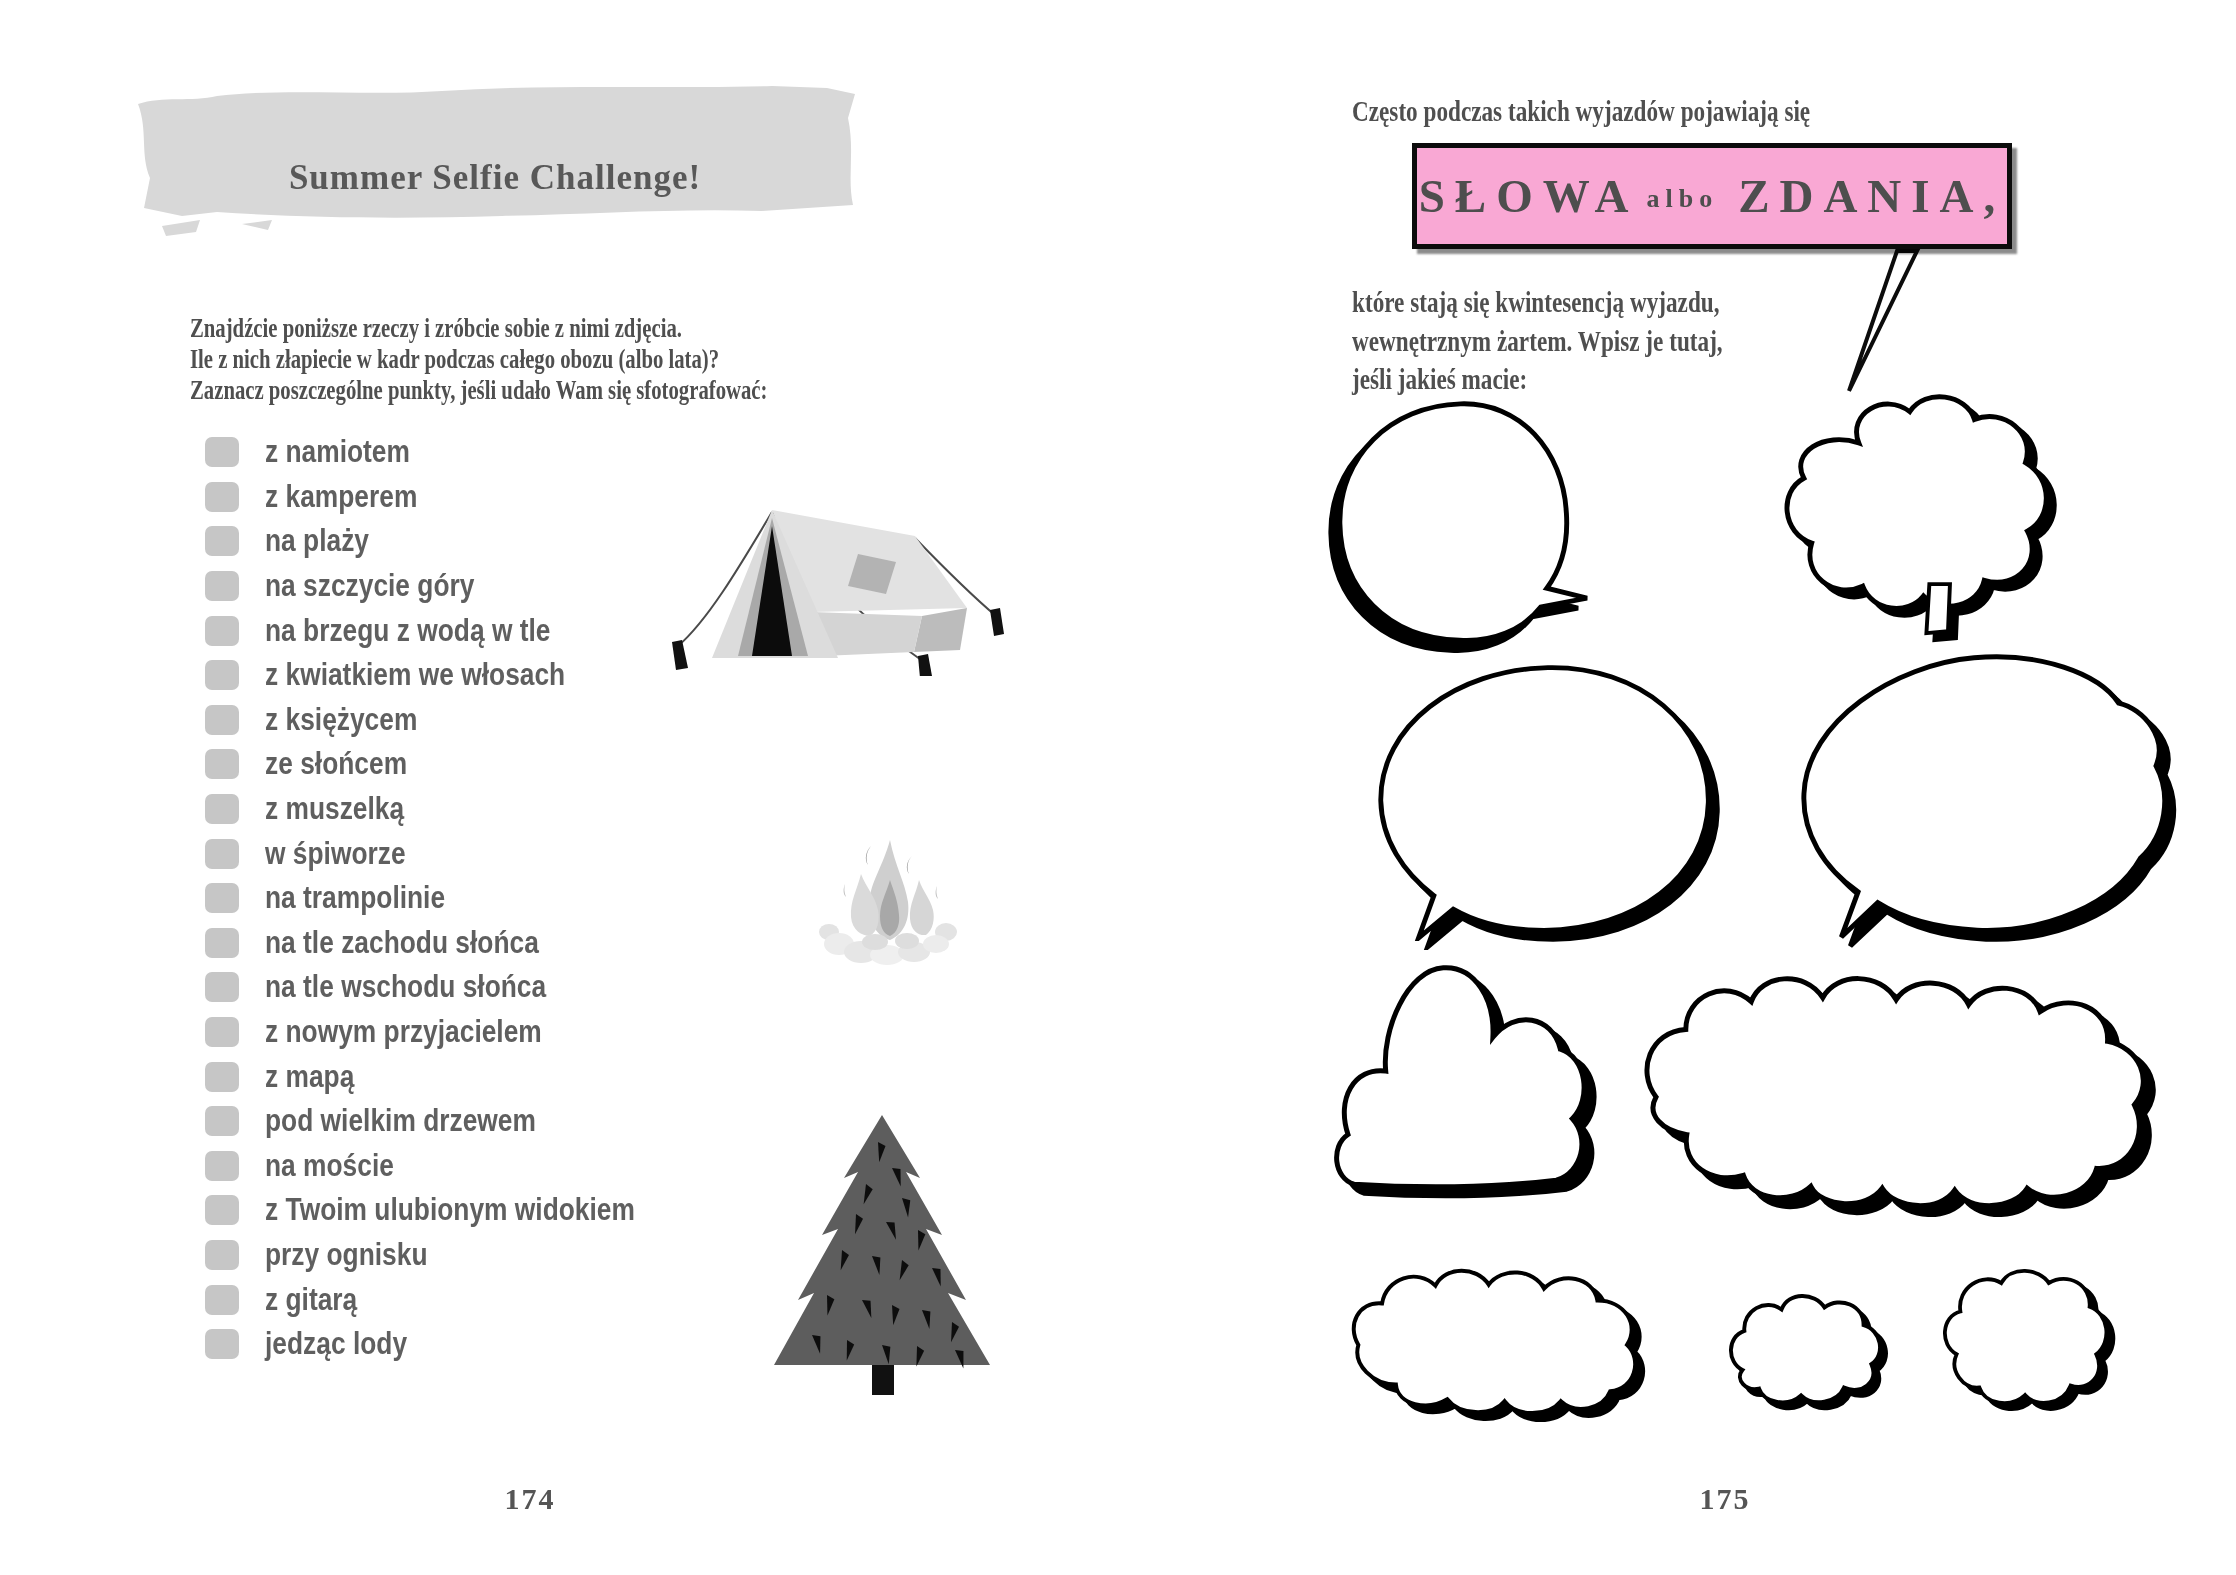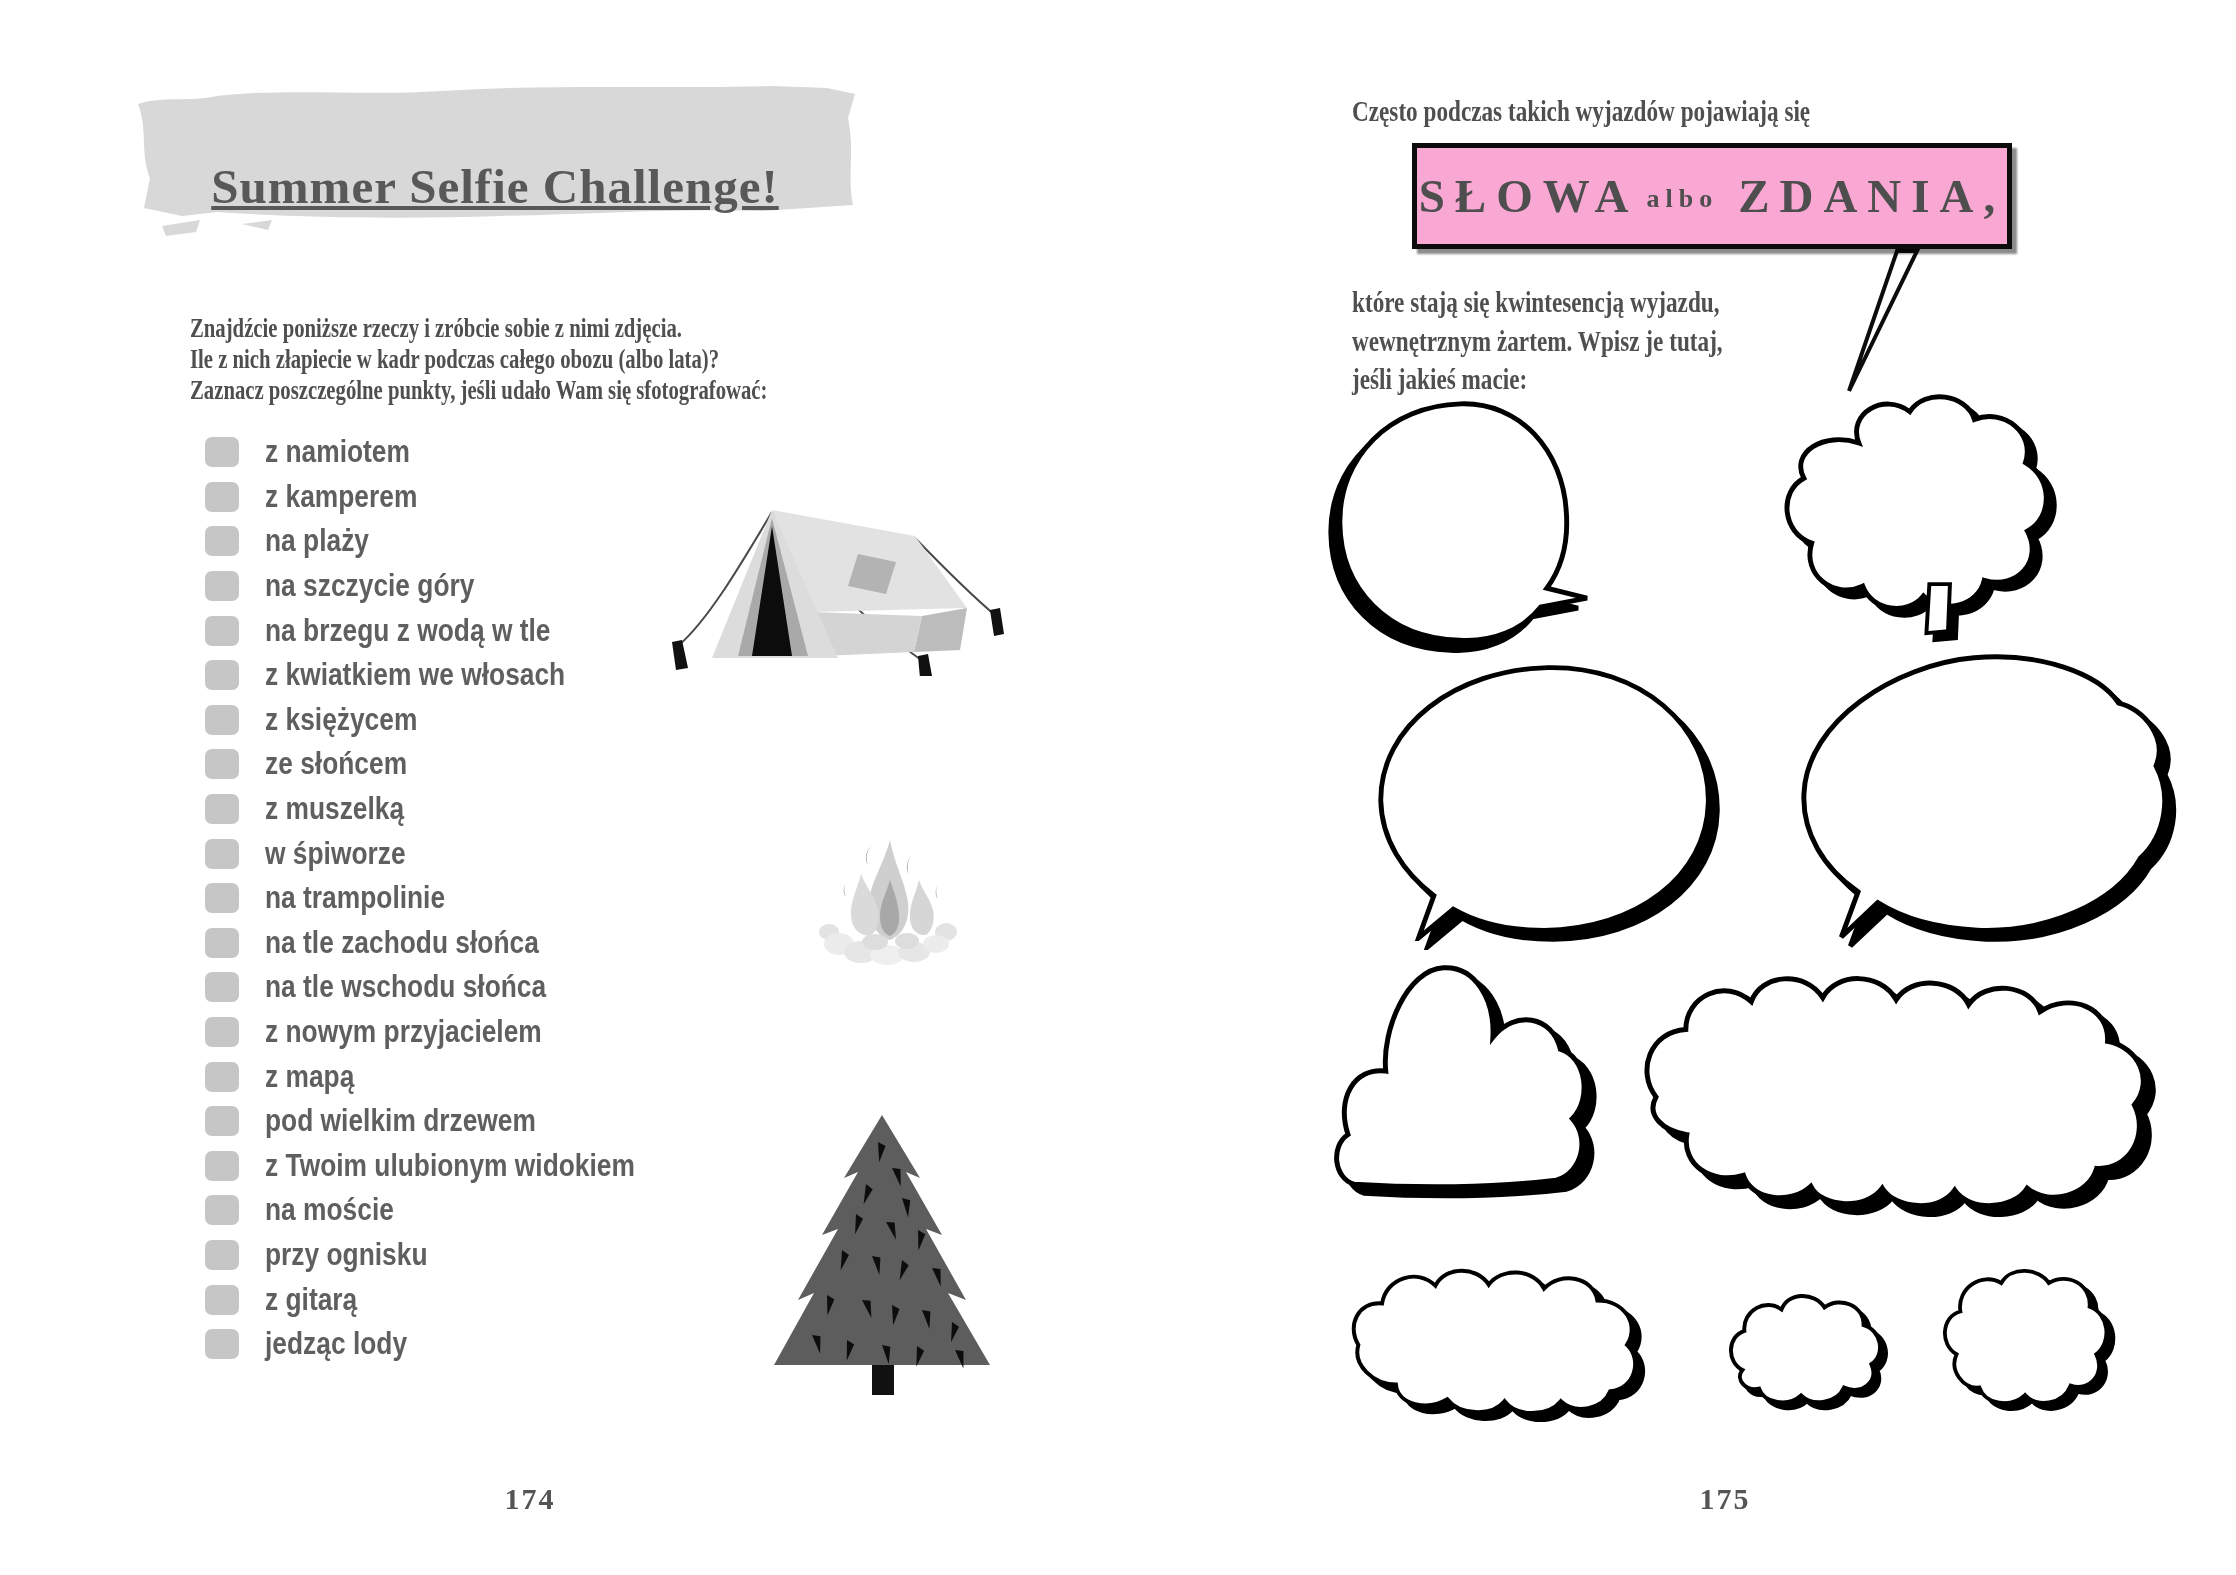--- a/index.html
+++ b/index.html
@@ -6,21 +6,21 @@
   body{
     width:2236px;height:1575px;background:#ffffff;position:relative;overflow:hidden;
     font-family:"Liberation Serif", serif;color:#575757;
   }
   .abs{position:absolute;}
 
   
   .brush-svg{left:122px;top:58px;width:745px;height:192px;}
   .page-title{
     left:145px;top:158px;width:700px;text-align:center;
-    font-size:49px;font-weight:bold;color:#585858;letter-spacing:1px;white-space:nowrap;text-decoration:underline;
+    font-size:35px;font-weight:bold;color:#585858;letter-spacing:1px;white-space:nowrap;
   }
   .intro{left:190px;top:296px;margin-top:16px;}
   .para-line{
     display:block;white-space:nowrap;font-size:28px;line-height:31px;font-weight:bold;color:#4f4f4f;
     transform:scaleX(0.74);transform-origin:0 0;
   }
   .checklist{left:205px;top:430px;}
   .check-row{height:44.6px;display:flex;align-items:center;}
   .checkbox{
     width:34px;height:30px;background:#c6c6c6;border-radius:7px;flex:0 0 34px;
@@ -154,26 +154,26 @@
       <span class="check-label">z mapą</span>
     </div>
 
     <div class="check-row">
       <span class="checkbox"></span>
       <span class="check-label">pod wielkim drzewem</span>
     </div>
 
     <div class="check-row">
       <span class="checkbox"></span>
+      <span class="check-label">na moście</span>
+    </div>
+
+    <div class="check-row">
+      <span class="checkbox"></span>
       <span class="check-label">z Twoim ulubionym widokiem</span>
-    </div>
-
-    <div class="check-row">
-      <span class="checkbox"></span>
-      <span class="check-label">na moście</span>
     </div>
 
 
     <div class="check-row">
       <span class="checkbox"></span>
       <span class="check-label">przy ognisku</span>
     </div>
 
     <div class="check-row">
       <span class="checkbox"></span>

